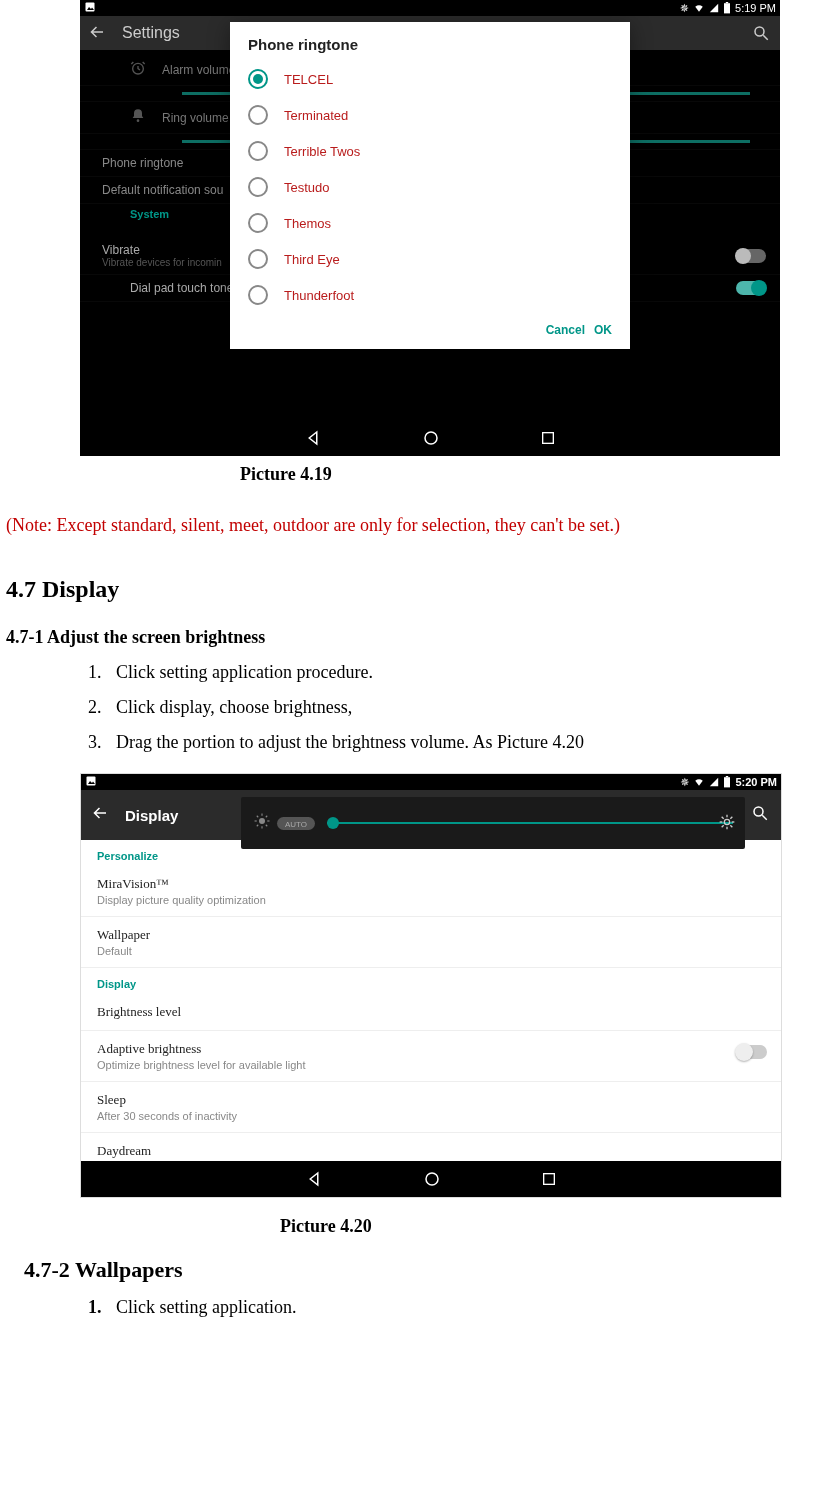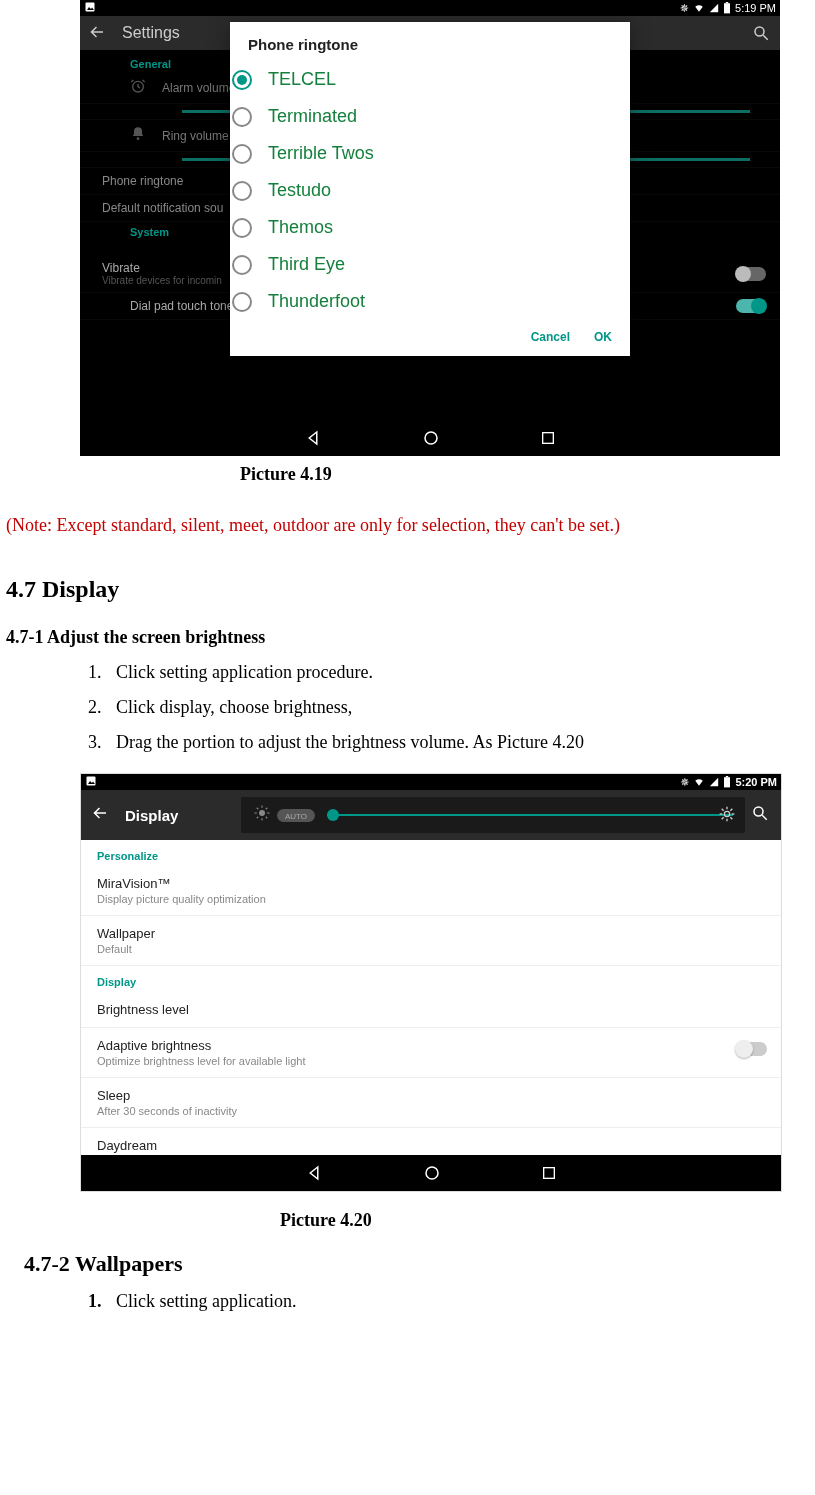--- a/index.html
+++ b/index.html
@@ -94,29 +94,29 @@
     width: 400px;
     background:#fff;
     box-shadow: 0 4px 20px rgba(0,0,0,0.4);
     font-family: Arial, sans-serif;
     z-index: 10;
   }
   .dialog-title {
     font-size:15px; font-weight:600; padding: 14px 18px 8px 18px; color:#222;
   }
   .opt {
-    display:flex; align-items:center; padding: 8px 2px; font-size:18px; color:#15803d;
+    display:flex; align-items:center; padding: 8px 18px; font-size:13px; color:#b91c1c;
   }
   .radio {
     width:16px; height:16px; border:2px solid #888; border-radius:50%; margin-right:16px; position:relative; flex-shrink:0;
   }
   .radio.sel { border-color:#009688; }
   .radio.sel::after { content:""; position:absolute; inset:3px; border-radius:50%; background:#009688; }
   .dialog-actions {
-    display:flex; justify-content:flex-end; gap:24px; padding: 10px 18px 12px 0;
+    display:flex; justify-content:flex-end; gap:9px; padding: 10px 18px 12px 0;
     font-size:12px; font-weight:bold; color:#009688;
   }
 
   .navbar {
     height:36px; background:#000; display:flex; justify-content:center; gap:100px; align-items:center;
   }
   .navbar svg { stroke:#fff; fill:none; }
 
   
   .caption { font-family:"Times New Roman",serif; font-weight:bold; font-size:18px; margin: 8px 0 0 240px; }
@@ -137,33 +137,33 @@
     position:relative;
   }
   .device2 .statusbar { background:#000; }
   .device2 .appbar2 {
     background:#2b2b2b; color:#fff; font-family:Arial,sans-serif; height:50px;
     display:flex; align-items:center; padding:0 10px; position:relative;
   }
   .appbar2 .back { color:#fff; font-size:18px; }
   .appbar2 .title { margin-left:16px; font-weight:bold; font-size:15px; }
   .brightness-panel {
-    position:absolute; left:160px; top:7px; height:36px; width:480px;
+    position:absolute; left:160px; top:7px; height:52px; width:480px;
     background:#1a1a1a; display:flex; align-items:center; padding:0 12px;
     border-radius:2px;
   }
   .brightness-panel .sun { color:#888; margin-right:6px; }
   .auto-pill { background:#555; color:#aaa; font-size:8px; padding:3px 8px 1px 8px; border-radius:10px; margin-right:12px;}
   .b-track { flex:1; height:2px; background:#009688; position:relative; }
   .b-track .dot { position:absolute; left:0; top:-5px; width:12px;height:12px;border-radius:50%;background:#009688; }
   .b-track .sun2 { position:absolute; right:-2px; top:-8px; color:#ccc;}
   .row2 {
     font-family:Arial,sans-serif; padding:10px 16px; border-bottom:1px solid #eee; position:relative;
   }
-  .row2 .t { font-size:13px; color:#222; }
+  .row2 .t { font-size:13px; color:#222;font-family:Liberation Serif, serif; }
   .row2 .s { font-size:11px; color:#888; margin-top:2px; }
   .section2 { font-family:Arial,sans-serif; font-size:11px; color:#009688; font-weight:bold; padding:10px 16px 4px 16px; }
   .row2 .toggle2 {
     position:absolute; right:14px; top:14px; width:30px;height:14px;border-radius:8px;background:#ccc;
   }
   .row2 .toggle2::after{content:"";width:18px;height:18px;border-radius:50%;background:#eee;box-shadow:0 1px 2px rgba(0,0,0,.3);position:absolute;top:-2px;left:-2px;}
 
 </style>
 </head>
 <body>
@@ -204,21 +204,20 @@
       <span class="search">
         <svg width="18" height="18" viewBox="0 0 24 24">
             <circle cx="10" cy="10" r="6" stroke="#ccc" stroke-width="2" fill="none"></circle>
             <line x1="15" y1="15" x2="21" y2="21" stroke="#ccc" stroke-width="2"></line>
           </svg>
       </span>
     </div>
 
     <div class="shade">
       <div class="bglist">
-        <div class="bg-section">General</div>
         <div class="bg-row">
           <span class="icon">
             <svg width="16" height="16" viewBox="0 0 24 24">
                 <circle cx="12" cy="13" r="8" stroke="#555" stroke-width="2" fill="none"></circle>
                 <path d="M12 9v4l3 2" stroke="#555" stroke-width="2" fill="none"></path>
                 <path d="M5 3l-3 3M19 3l3 3" stroke="#555" stroke-width="2"></path>
               </svg>
           </span>
           <span>Alarm volume</span>
         </div>

